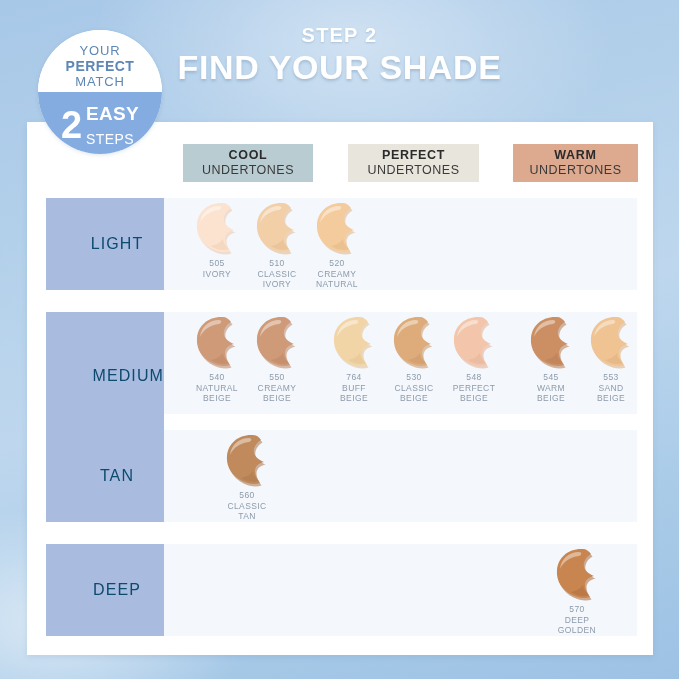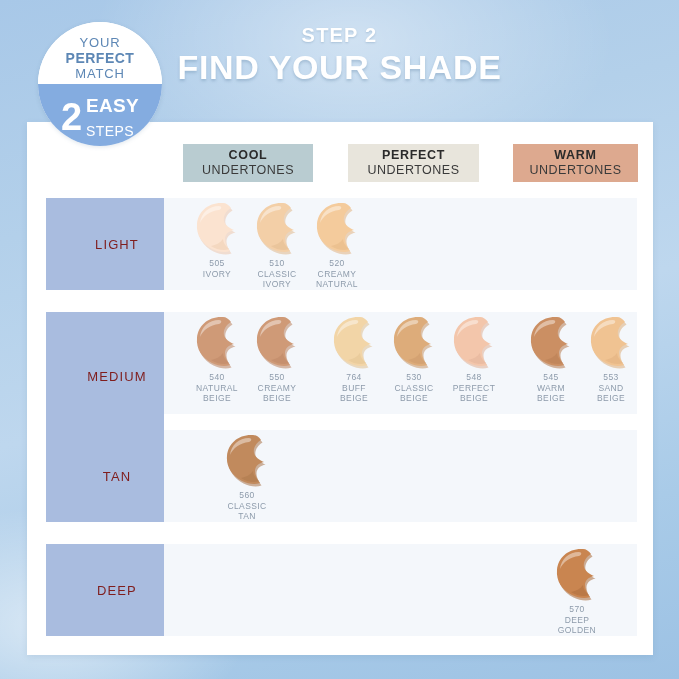--- a/index.html
+++ b/index.html
@@ -46,21 +46,21 @@
     letter-spacing: 0.6px;
     line-height: 1.18;
     margin-top: 0;
     text-shadow: 0 2px 3px rgba(85,120,155,0.32);
   }
 
   
   .badge {
     position: absolute;
     left: 38px;
-    top: 22px;
+    top: 30px;
     width: 124px;
     height: 124px;
     border-radius: 50%;
     overflow: hidden;
     background: #ffffff;
     box-shadow: 0 1px 4px rgba(80,115,150,0.18);
     z-index: 5;
   }
   .badge-top {
     position: absolute;
@@ -135,25 +135,25 @@
     position: absolute;
     left: 19px;
     width: 591px;
     background: #f4f7fb;
   }
   .rowlabel {
     position: absolute;
     left: 19px;
     width: 118px;
     background: #a9bcdf;
-    color: #7f1d1d;
+    color: #0c4a6e;
     display: flex;
     align-items: center;
     justify-content: center;
-    font-size: 13px;
+    font-size: 16px;
     letter-spacing: 1.1px;
     box-sizing: border-box;
     user-select: none;
     padding-left: 24px;
   }
 
   
   .shade {
     position: absolute;
     width: 68px;
@@ -207,21 +207,21 @@
   </div>
 
   <div class="panel"></div>
 
   <div id="layer" style="position:absolute;left:0;top:0;width:679px;height:679px;">
       <div class="rowband" style="left: 46px; top: 198px; height: 92px; background: rgb(244, 247, 251);"></div>
       <div class="rowlabel" style="left: 46px; top: 198px; height: 92px; background: rgb(169, 188, 223);">
         <span>LIGHT</span>
       </div>
       <div class="rowband" style="left: 46px; top: 312px; height: 102px; background: rgb(244, 247, 251);"></div>
-      <div class="rowlabel" style="left: 46px; top: 312px; height: 128px; background: rgb(169, 188, 223);">
+      <div class="rowlabel" style="left: 46px; top: 312px; height: 128px; background: rgb(169, 188, 223); justify-content: flex-end;">
         <span>MEDIUM</span>
       </div>
       <div class="rowband" style="left: 46px; top: 430px; height: 92px; background: rgb(244, 247, 251);"></div>
       <div class="rowlabel" style="left: 46px; top: 430px; height: 92px; background: rgb(169, 188, 223);">
         <span>TAN</span>
       </div>
       <div class="rowband" style="left: 46px; top: 544px; height: 92px; background: rgb(244, 247, 251);"></div>
       <div class="rowlabel" style="left: 46px; top: 544px; height: 92px; background: rgb(169, 188, 223);">
         <span>DEEP</span>
       </div>

